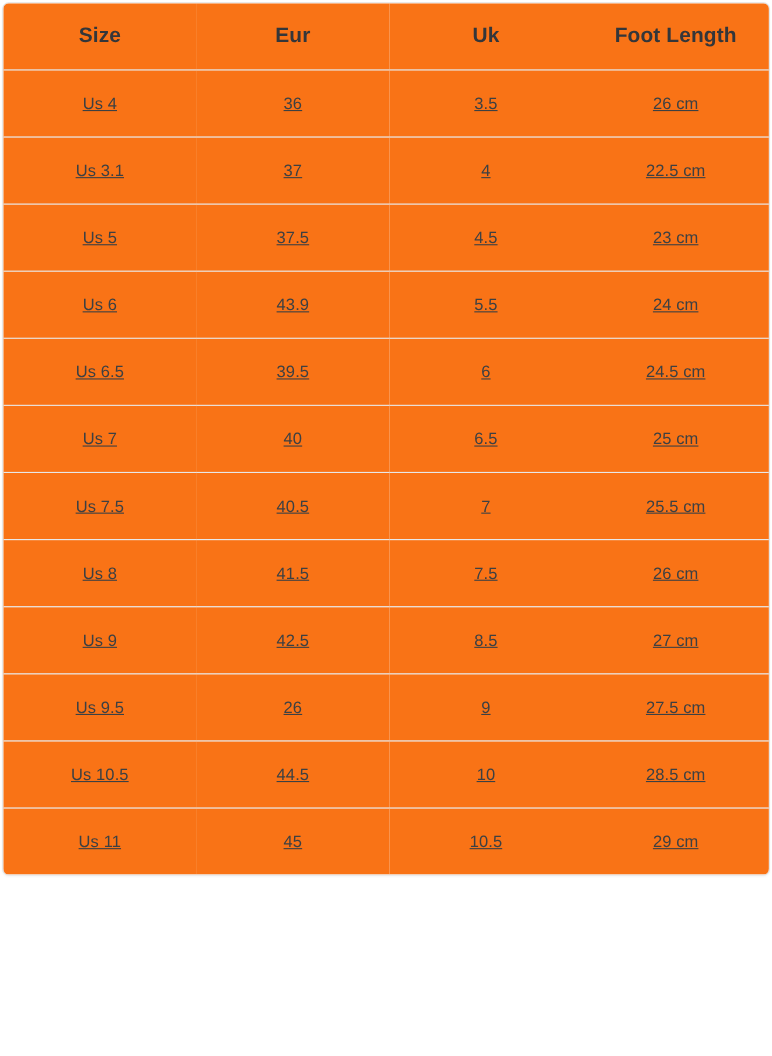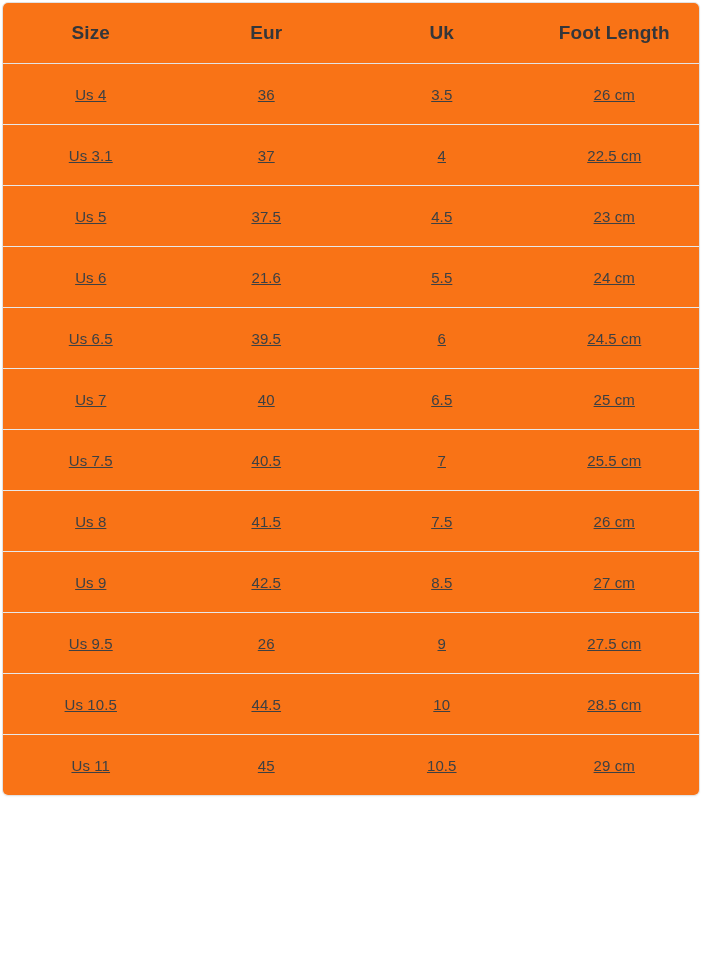--- a/index.html
+++ b/index.html
@@ -108,21 +108,21 @@
             <td>22.5 cm</td>
           </tr>
           <tr>
             <td>Us 5</td>
             <td>37.5</td>
             <td>4.5</td>
             <td>23 cm</td>
           </tr>
           <tr>
             <td>Us 6</td>
-            <td>21.6</td>
+            <td>43.9</td>
             <td>5.5</td>
             <td>24 cm</td>
           </tr>
           <tr>
             <td>Us 6.5</td>
             <td>39.5</td>
             <td>6</td>
             <td>24.5 cm</td>
           </tr>
           <tr>

